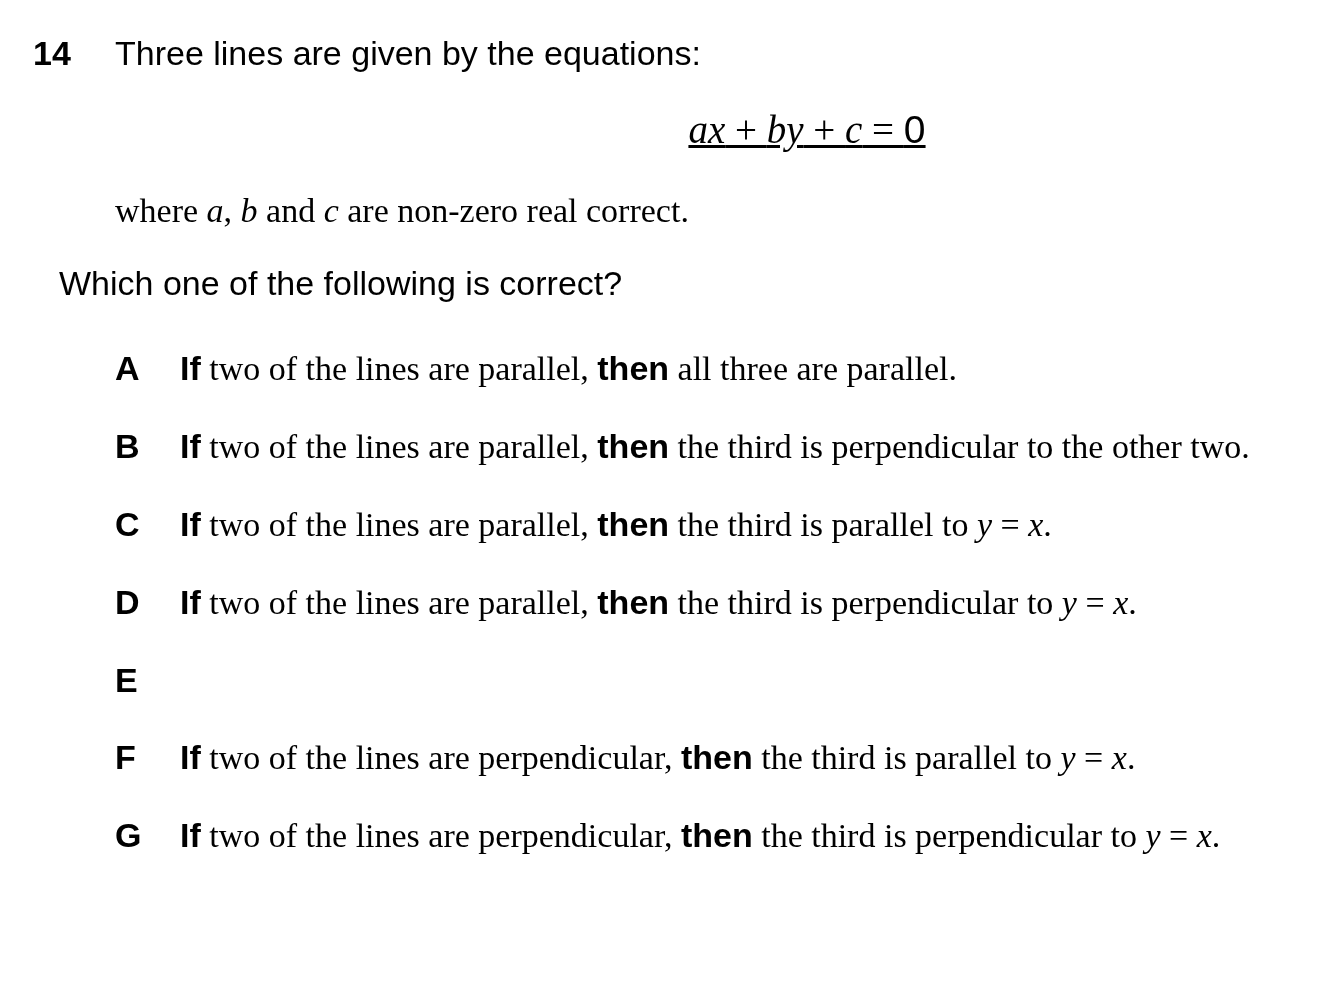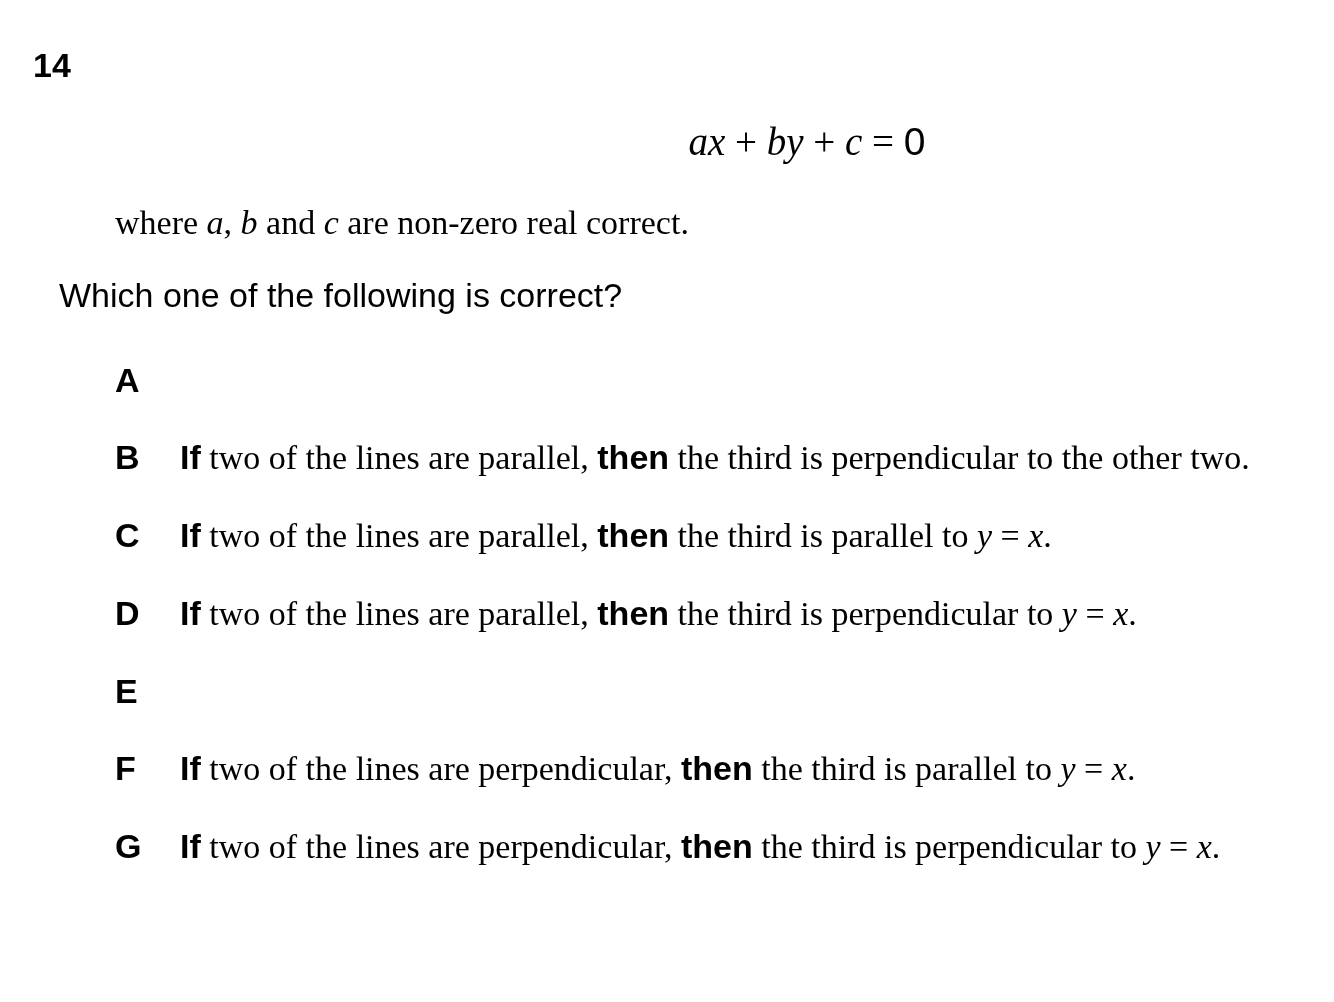--- a/index.html
+++ b/index.html
@@ -10,34 +10,35 @@
     width: 1334px;
     height: 1002px;
     background: #ffffff;
     color: #000000;
     font-family: "Liberation Sans", sans-serif;
     font-size: 34px;
     overflow: hidden;
   }
   .question-row {
     display: flex;
-    padding-top: 45px;
+    padding-top: 33px;
     line-height: 40px;
     white-space: nowrap;
   }
   .question-number {
     margin-left: 33px;
     width: 82px;
     font-weight: bold;
   }
   .equations {
     margin-left: 280px;
     width: 1054px;
     margin-top: 25px;
     text-align: center;
+    text-decoration: underline;
   }
   .equation {
     font-size: 39px;
     line-height: 64px;
     font-family: "Liberation Serif", serif;
     white-space: nowrap;
   }
   .condition {
     margin-left: 115px;
     margin-top: 28px;
@@ -70,33 +71,35 @@
   .seg-bold { font-family: "Liberation Sans", sans-serif; font-weight: bold; }
   .seg-var  { font-family: "Liberation Serif", serif; font-style: italic; }
   .seg-op   { font-family: "Liberation Serif", serif; }
   .seg-num  { font-family: "Liberation Sans", sans-serif; }
 </style>
 </head>
 <body>
 
 <div class="question-row">
   <div class="question-number">14</div>
+  <div class="question-intro">Three lines are given by the equations:</div>
 </div>
 
 <div class="equations">
   <div class="equation"><span class="seg-var">ax</span><span class="seg-op"> + </span><span class="seg-var">by</span><span class="seg-op"> + </span><span class="seg-var">c</span><span class="seg-op"> = </span><span class="seg-num">0</span></div>
 </div>
 
 <div class="condition"><span class="seg-text">where </span><span class="seg-var">a</span><span class="seg-text">, </span><span class="seg-var">b</span><span class="seg-text"> and </span><span class="seg-var">c</span><span class="seg-text"> are non-zero real correct.</span></div>
 
 <div class="prompt">Which one of the following is correct?</div>
 
 <div class="options">
   <div class="option first">
     <div class="option-letter">A</div>
+    <div class="option-text"><span class="seg-bold">If</span><span class="seg-text"> two of the lines are parallel, </span><span class="seg-bold">then</span><span class="seg-text"> all three are parallel.</span></div>
   </div>
   <div class="option">
     <div class="option-letter">B</div>
     <div class="option-text"><span class="seg-bold">If</span><span class="seg-text"> two of the lines are parallel, </span><span class="seg-bold">then</span><span class="seg-text"> the third is perpendicular to the other two.</span></div>
   </div>
   <div class="option">
     <div class="option-letter">C</div>
     <div class="option-text"><span class="seg-bold">If</span><span class="seg-text"> two of the lines are parallel, </span><span class="seg-bold">then</span><span class="seg-text"> the third is parallel to </span><span class="seg-var">y</span><span class="seg-op"> = </span><span class="seg-var">x</span><span class="seg-text">.</span></div>
   </div>
   <div class="option">

